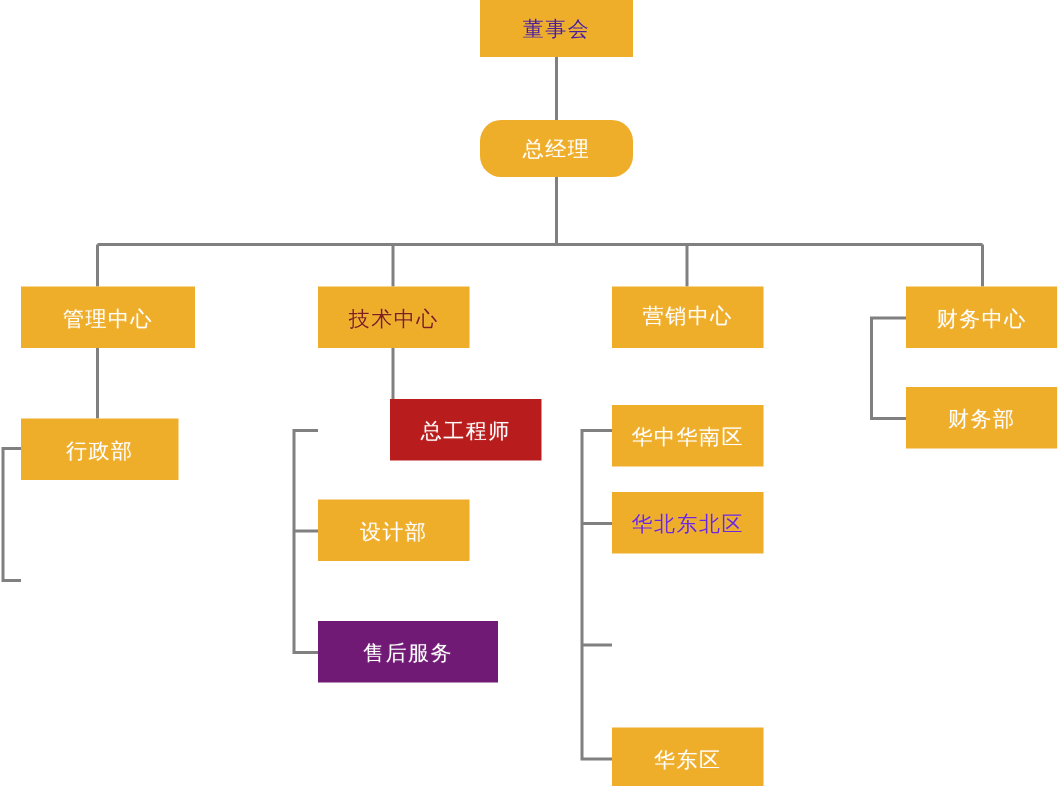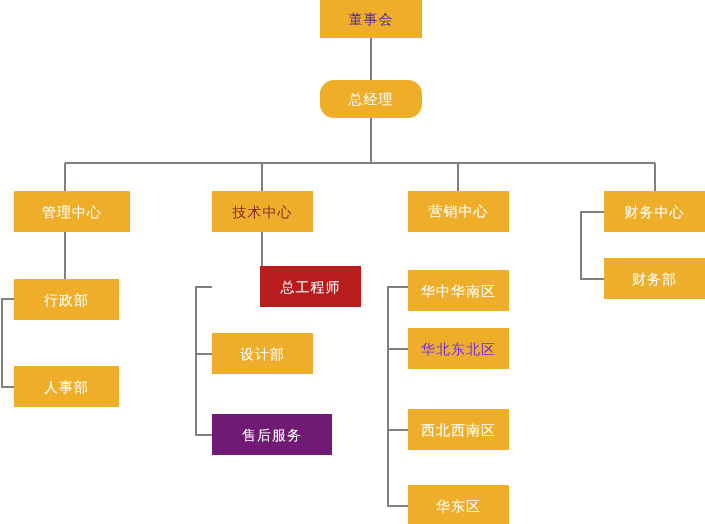--- a/index.html
+++ b/index.html
@@ -87,23 +87,20 @@
   </div>
 
   <div class="node-box" style="left: 604px; top: 191px; width: 101px; height: 41px; background: rgb(239, 174, 42); color: rgb(255, 255, 255);">
     <span>财务中心</span>
   </div>
 
   <div class="node-box" style="left: 14px; top: 279px; width: 105px; height: 41px; background: rgb(239, 174, 42); color: rgb(255, 255, 255);">
     <span>行政部</span>
   </div>
 
-  <div class="node-box" style="left: 14px; top: 366px; width: 105px; height: 41px; background: rgb(239, 174, 42); color: rgb(255, 255, 255);">
-    <span>人事部</span>
-  </div>
 
   <div class="node-box" style="left: 212px; top: 266px; width: 101px; height: 41px; background: #b91c1c; color: rgb(255, 255, 255); margin-left: 48px;">
     <span>总工程师</span>
   </div>
 
   <div class="node-box" style="left: 212px; top: 333px; width: 101px; height: 41px; background: rgb(239, 174, 42); color: rgb(255, 255, 255);">
     <span>设计部</span>
   </div>
 
   <div class="node-box" style="left: 212px; top: 414px; width: 120px; height: 41px; background: #701a75; color: rgb(255, 255, 255);">
@@ -111,23 +108,20 @@
   </div>
 
   <div class="node-box" style="left: 408px; top: 270px; width: 101px; height: 41px; background: rgb(239, 174, 42); color: rgb(255, 255, 255);">
     <span>华中华南区</span>
   </div>
 
   <div class="node-box" style="left: 408px; top: 328px; width: 101px; height: 41px; background: rgb(239, 174, 42); color: #6d28d9;">
     <span>华北东北区</span>
   </div>
 
-  <div class="node-box" style="left: 408px; top: 409px; width: 101px; height: 41px; background: rgb(239, 174, 42); color: rgb(255, 255, 255);">
-    <span>西北西南区</span>
-  </div>
 
   <div class="node-box" style="left: 408px; top: 485px; width: 101px; height: 41px; background: rgb(239, 174, 42); color: rgb(255, 255, 255);">
     <span>华东区</span>
   </div>
 
   <div class="node-box" style="left: 604px; top: 258px; width: 101px; height: 41px; background: rgb(239, 174, 42); color: rgb(255, 255, 255);">
     <span>财务部</span>
   </div>
 
 </div>

